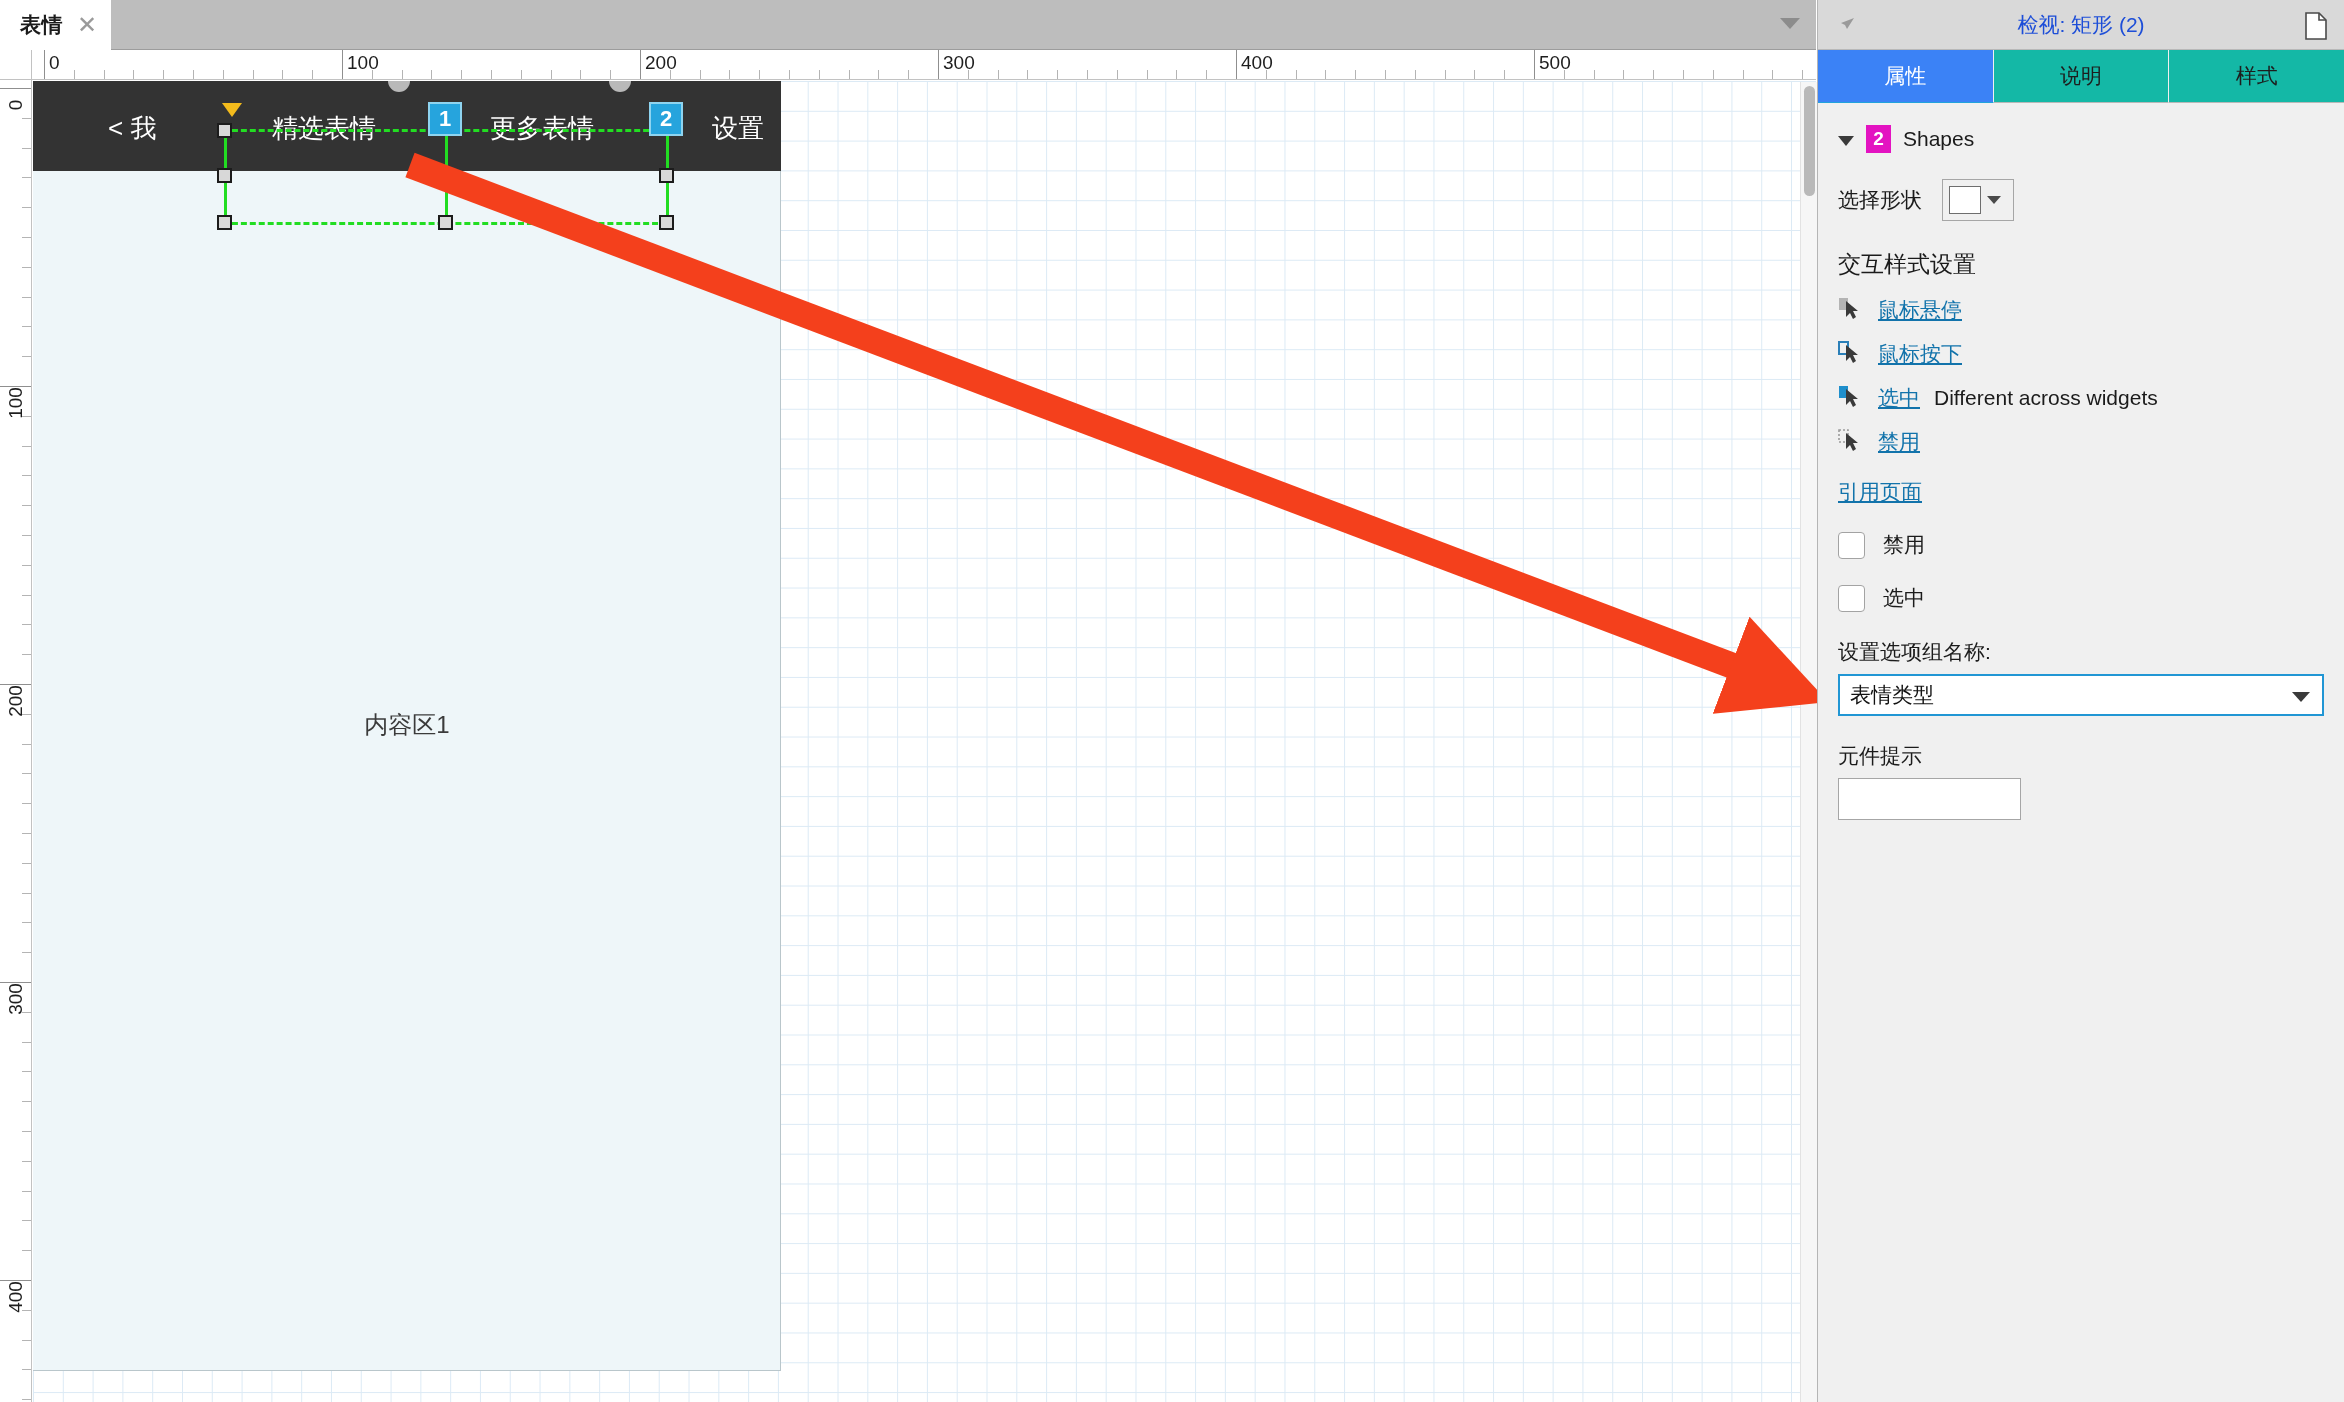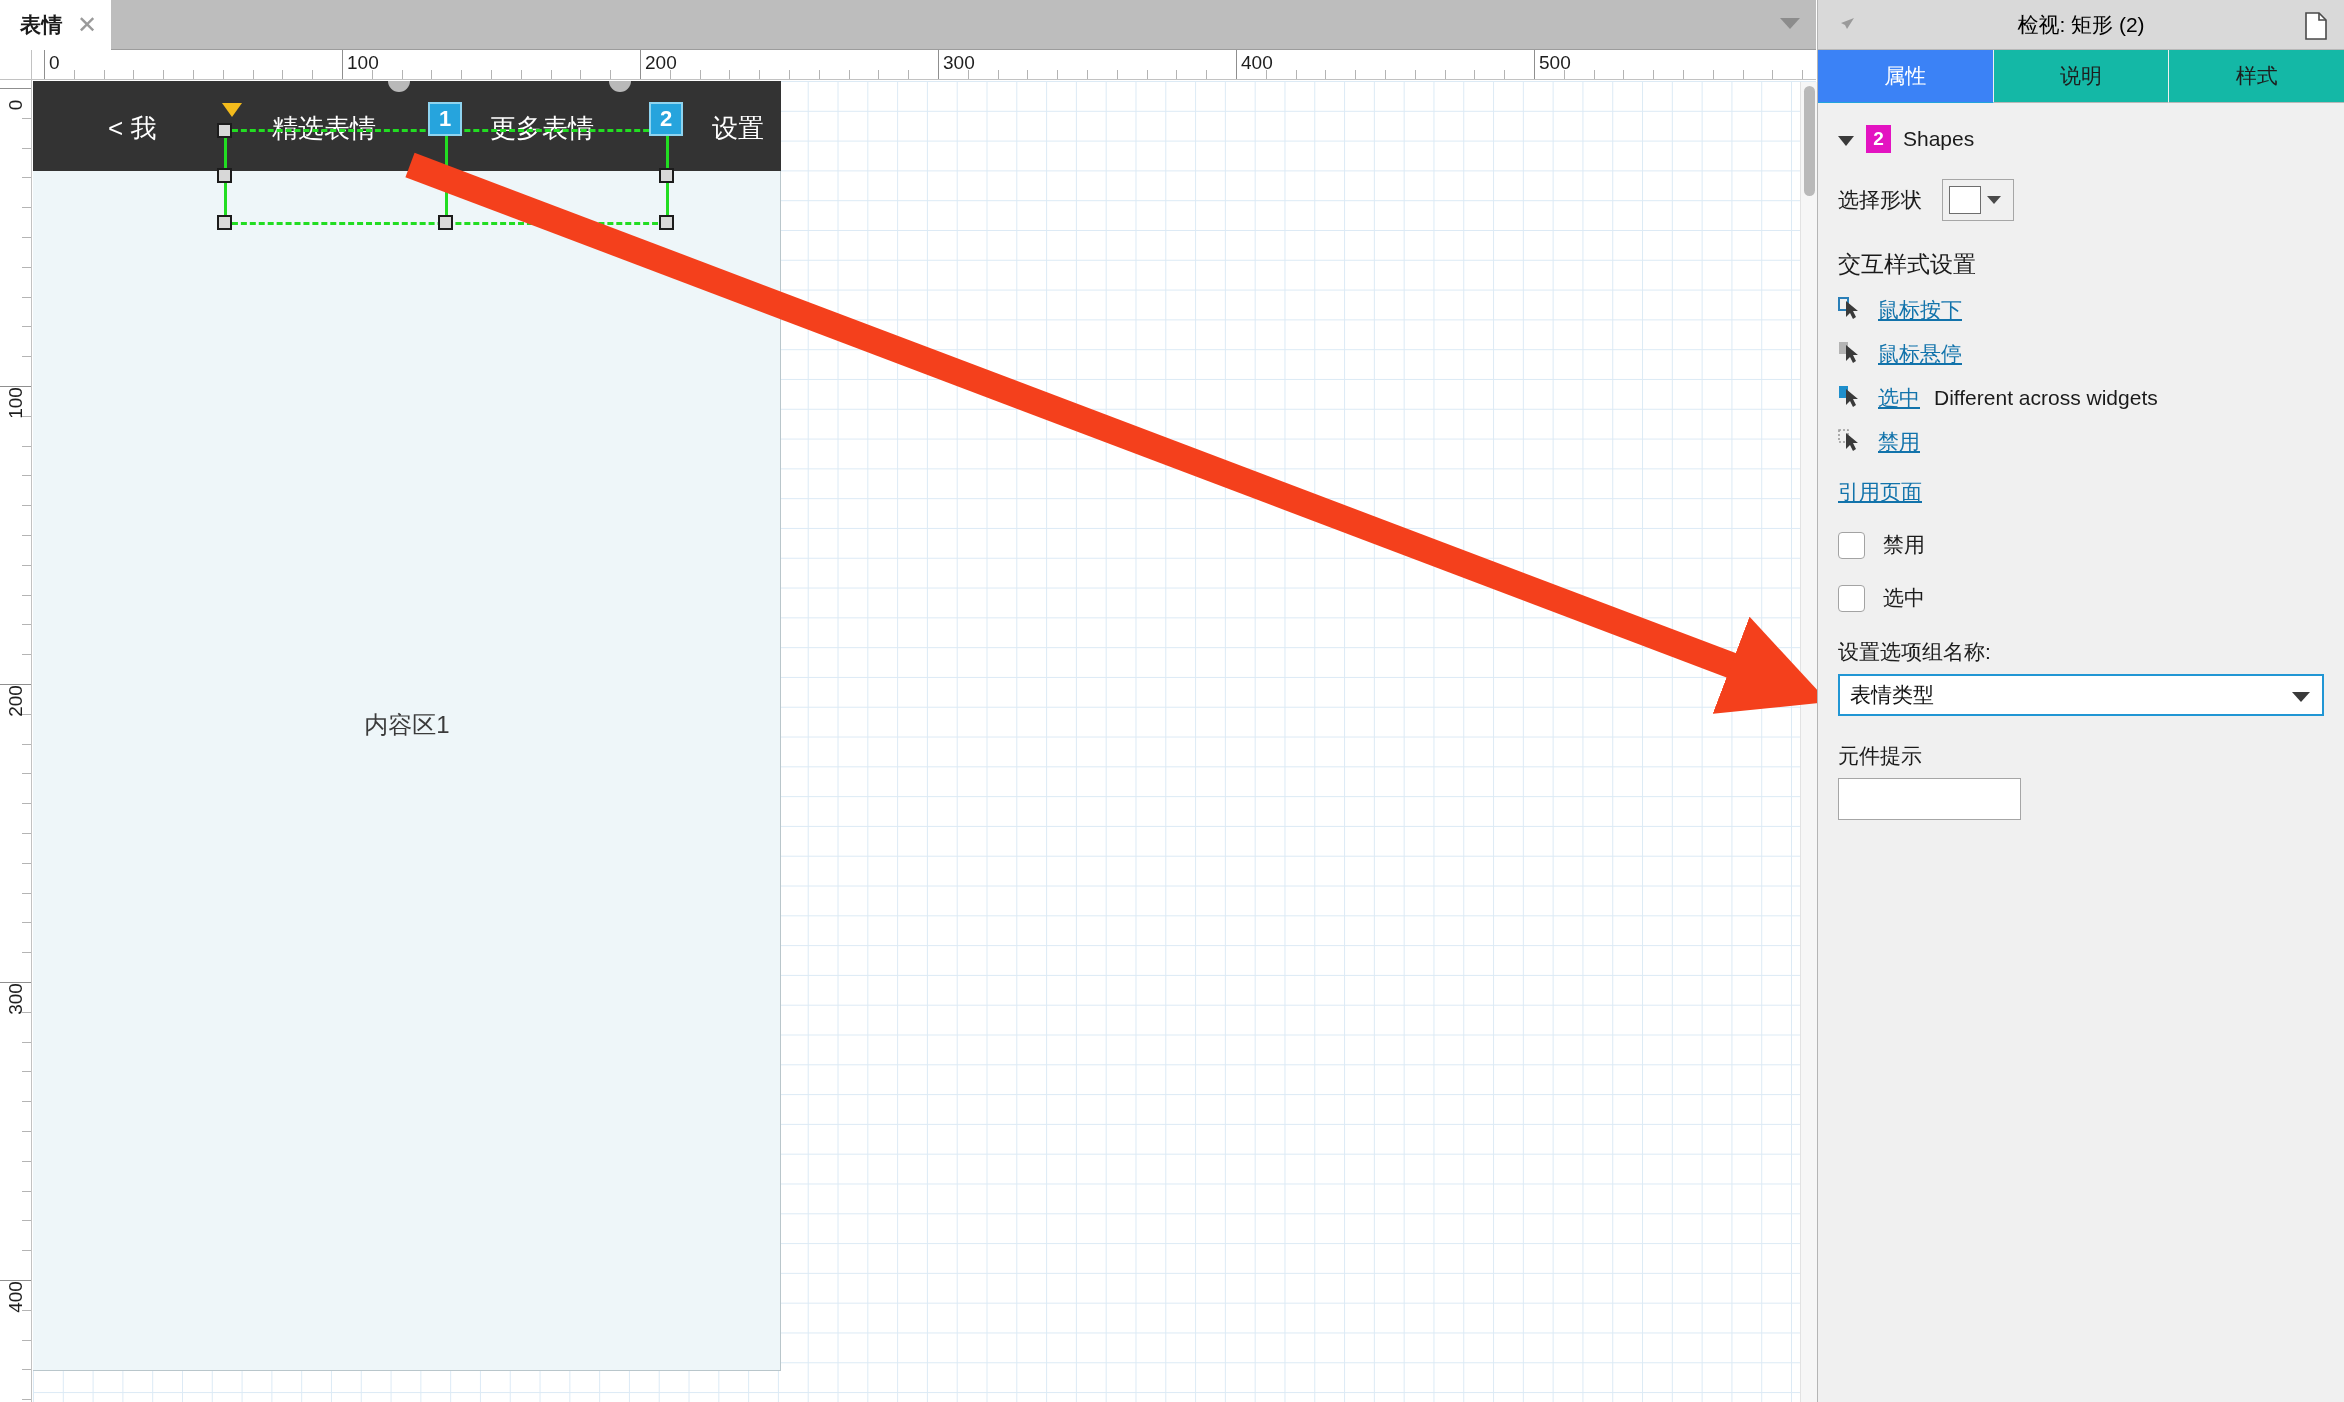--- a/index.html
+++ b/index.html
@@ -186,21 +186,21 @@
     background: #f0f0f0;
     border-left: 1px solid #b5b5b5;
   }
   .insp-header {
     position: relative;
     height: 50px;
     background: #d9d9d9;
     border-bottom: 1px solid #b8b8b8;
     display: flex; align-items: center; justify-content: center;
   }
-  .insp-title { font-size: 21px; color: #000000; }
+  .insp-title { font-size: 21px; color: #1d4ed8; }
   .insp-arrow-icon { position: absolute; left: 16px; top: 14px; }
   .insp-page-icon  { position: absolute; right: 16px; top: 12px; }
 
   .insp-tabs { display: flex; height: 53px; }
   .insp-tab {
     flex: 1;
     display: flex; align-items: center; justify-content: center;
     font-size: 21px; color: #1d1d1d;
     background: #14b8a6;
     border-right: 1px solid #f0f0f0;
@@ -537,35 +537,35 @@
           <span class="shape-swatch"></span>
           <span class="tiny-caret"></span>
         </span>
       </div>
 
       <div class="grp-title">交互样式设置</div>
 
       <div class="style-row">
         <span class="cursor-icon">
           <svg width="26" height="26" viewBox="0 0 26 26">
+            <rect x="1" y="1" width="9" height="12" fill="#b4b4b4"></rect>
+            <path d="M8 4 L8 20 L12 16 L15 22 L18 20 L15 14 L20 14 Z" fill="#3a3a3a"></path>
+          </svg>
+        </span>
+        <span class="style-link">鼠标悬停</span>
+      </div>
+
+      <div class="style-row">
+        <span class="cursor-icon">
+          <svg width="26" height="26" viewBox="0 0 26 26">
             <rect x="1" y="1" width="9" height="12" fill="none" stroke="#2a7fb8" stroke-width="2"></rect>
             <path d="M8 4 L8 20 L12 16 L15 22 L18 20 L15 14 L20 14 Z" fill="#3a3a3a"></path>
           </svg>
         </span>
         <span class="style-link">鼠标按下</span>
-      </div>
-
-      <div class="style-row">
-        <span class="cursor-icon">
-          <svg width="26" height="26" viewBox="0 0 26 26">
-            <rect x="1" y="1" width="9" height="12" fill="#b4b4b4"></rect>
-            <path d="M8 4 L8 20 L12 16 L15 22 L18 20 L15 14 L20 14 Z" fill="#3a3a3a"></path>
-          </svg>
-        </span>
-        <span class="style-link">鼠标悬停</span>
       </div>
 
       <div class="style-row">
         <span class="cursor-icon">
           <svg width="26" height="26" viewBox="0 0 26 26">
             <rect x="1" y="1" width="9" height="12" fill="#1f8fcc"></rect>
             <path d="M8 4 L8 20 L12 16 L15 22 L18 20 L15 14 L20 14 Z" fill="#3a3a3a"></path>
           </svg>
         </span>
         <span class="style-link">选中</span>

